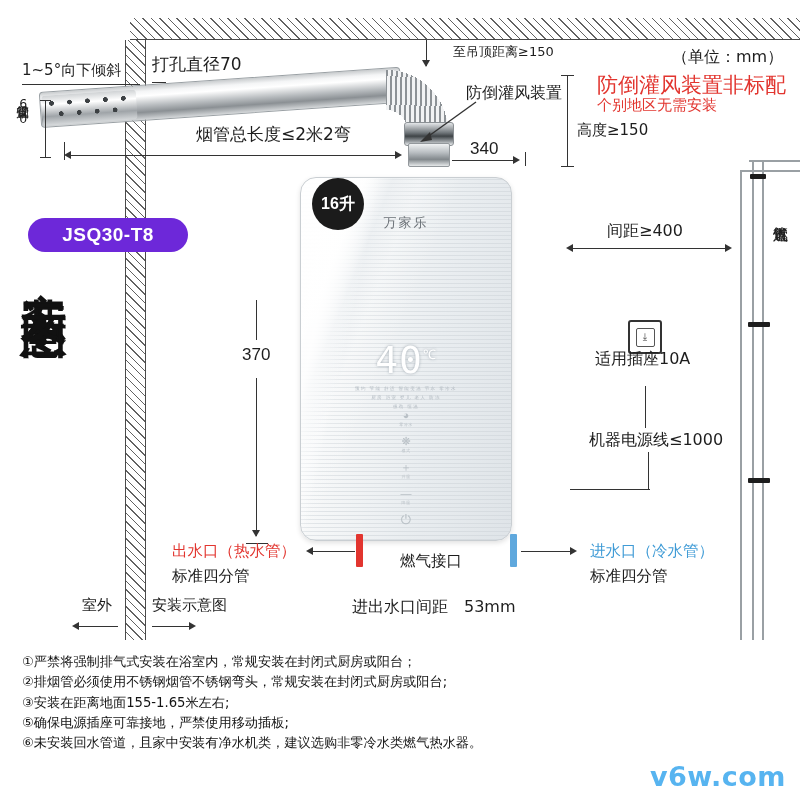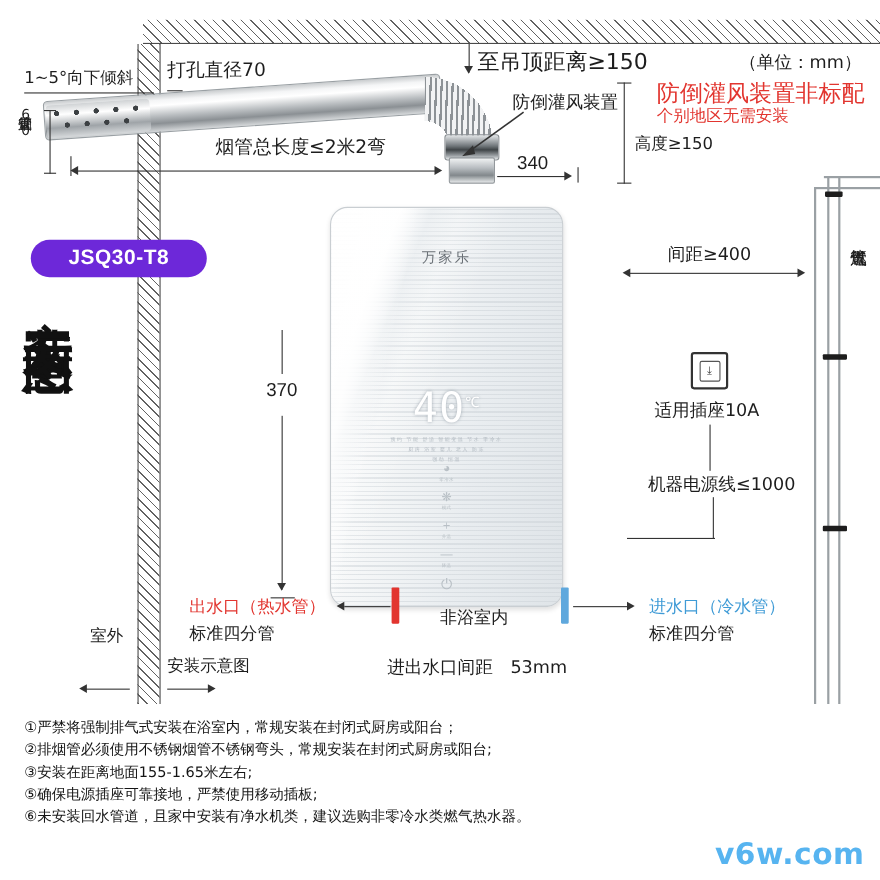--- a/index.html
+++ b/index.html
@@ -36,21 +36,21 @@
   
   .pill{position:absolute;background:#6d28d9;color:#fff;border-radius:999px;
         display:flex;align-items:center;justify-content:center;
         font-weight:bold;letter-spacing:.5px;}
 
   
   .big-title{position:absolute;left:20px;top:255px;font-size:46px;font-weight:bold;
      letter-spacing:6px;color:#111;line-height:1.06;}
 
   
-  .heater{position:absolute;left:300px;top:188px;width:210px;height:362px;
+  .heater{position:absolute;left:300px;top:177px;width:210px;height:362px;
      border-radius:16px;border:1px solid #c9ced2;
      background:
        linear-gradient(112deg, rgba(255,255,255,.95) 0 18%, rgba(232,236,239,.55) 26%, rgba(255,255,255,.2) 34%, rgba(255,255,255,0) 46%),
        repeating-linear-gradient(0deg, rgba(205,211,216,.55) 0px, rgba(205,211,216,.55) 1px, rgba(255,255,255,0) 1px, rgba(255,255,255,0) 4px),
        linear-gradient(100deg,#ffffff 0%,#f4f6f7 32%,#e9edf0 62%,#dfe4e8 100%);
      box-shadow:0 2px 5px rgba(0,0,0,.12);overflow:hidden;}
   .heater:after{content:"";position:absolute;left:-30px;top:-40px;width:70px;height:460px;
      background:linear-gradient(90deg,rgba(255,255,255,0),rgba(255,255,255,.85),rgba(255,255,255,0));
      transform:rotate(12deg);}
   .brand{position:absolute;left:0;right:0;top:36px;text-align:center;
@@ -151,21 +151,21 @@
 
   <div class="t cn" style="left:152px;top:55px;font-size:17px;">打孔直径70</div>
   <div class="hline" style="left:152px;top:82px;width:14px;"></div>
 
   <div class="t cn" style="left:196px;top:125px;font-size:17px;">烟管总长度≤2米2弯</div>
   <div class="hline" style="left:70px;top:155px;width:330px;"></div>
   <div class="arrow-l" style="left:64px;top:151px;"></div>
   <div class="arrow-r" style="left:395px;top:151px;"></div>
   <div class="tick" style="left:64px;top:142px;width:1.3px;height:18px;"></div>
 
-  <div class="t cn" style="left:434px;top:45px;font-size:20px;">至吊顶距离≥150</div>
+  <div class="t cn" style="left:453px;top:45px;font-size:13px;">至吊顶距离≥150</div>
   <div class="vline" style="left:426px;top:40px;height:26px;"></div>
   <div class="arrow-d" style="left:422px;top:60px;"></div>
 
   <div class="t cn" style="left:466px;top:84px;font-size:16px;">防倒灌风装置</div>
   <div class="t" style="left:470px;top:140px;font-size:17px;">340</div>
   <svg style="position:absolute;left:418px;top:100px;width:60px;height:42px;" viewBox="0 0 60 42">
     <line x1="58" y1="2" x2="8" y2="38" stroke="#333" stroke-width="1.4"></line>
     <polygon points="2,42 12,32 14,40" fill="#333"></polygon>
   </svg>
   <div class="hline" style="left:452px;top:160px;width:66px;"></div>
@@ -207,61 +207,62 @@
       </div>
       <div class="ctrl">
         <div class="g">—</div>
         <div class="cap">降温</div>
       </div>
       <div class="ctrl">
         <div class="g" style="font-size:13px;">⏻</div>
       </div>
     </div>
   </div>
+  <div class="badge16" style="left:312px;top:178px;">16升</div>
 
   <div class="vline" style="left:256px;top:300px;height:40px;"></div>
   <div class="t" style="left:242px;top:346px;font-size:17px;">370</div>
   <div class="vline" style="left:256px;top:378px;height:158px;"></div>
   <div class="arrow-d" style="left:252px;top:530px;"></div>
   <div class="tick" style="left:246px;top:543px;width:22px;height:1.3px;"></div>
 
   <div class="conn hot" style="left:356px;top:534px;"></div>
   <div class="conn cold" style="left:510px;top:534px;"></div>
 
   <div class="t cn red" style="left:172px;top:543px;font-size:15.5px;">出水口（热水管）</div>
   <div class="hline" style="left:313px;top:551px;width:42px;"></div>
   <div class="arrow-l" style="left:306px;top:547px;"></div>
   <div class="t cn" style="left:172px;top:568px;font-size:15.5px;">标准四分管</div>
 
-  <div class="t cn" style="left:400px;top:553px;font-size:15.5px;">非浴室内</div>
+  <div class="t cn" style="left:400px;top:553px;font-size:15.5px;">燃气接口</div>
 
   <div class="hline" style="left:521px;top:551px;width:54px;"></div>
   <div class="arrow-r" style="left:570px;top:547px;"></div>
   <div class="t cn blue" style="left:590px;top:543px;font-size:15.5px;">进水口（冷水管）</div>
   <div class="t cn" style="left:590px;top:568px;font-size:15.5px;">标准四分管</div>
 
   <div class="t cn" style="left:352px;top:598px;font-size:16px;">进出水口间距　53mm</div>
 
-  <div class="t cn" style="left:82px;top:570px;font-size:15px;">室外</div>
+  <div class="t cn" style="left:82px;top:597px;font-size:15px;">室外</div>
   <div class="hline" style="left:78px;top:626px;width:40px;"></div>
   <div class="arrow-l" style="left:72px;top:622px;"></div>
 
   <div class="t cn" style="left:152px;top:597px;font-size:15px;">安装示意图</div>
   <div class="hline" style="left:152px;top:626px;width:42px;"></div>
   <div class="arrow-r" style="left:189px;top:622px;"></div>
 
   <div class="t cn" style="left:607px;top:222px;font-size:16px;">间距≥400</div>
   <div class="hline" style="left:572px;top:248px;width:158px;"></div>
   <div class="arrow-l" style="left:566px;top:244px;"></div>
   <div class="arrow-r" style="left:725px;top:244px;"></div>
 
   <div class="socket" style="left:628px;top:320px;">
     <div class="inner">⤓</div>
   </div>
-  <div class="t cn" style="left:595px;top:364px;font-size:16px;">适用插座10A</div>
+  <div class="t cn" style="left:595px;top:350px;font-size:16px;">适用插座10A</div>
   <div class="vline" style="left:645px;top:386px;height:42px;"></div>
   <div class="t cn" style="left:589px;top:431px;font-size:16px;">机器电源线≤1000</div>
   <div class="vline" style="left:648px;top:452px;height:38px;"></div>
   <div class="hline" style="left:570px;top:489px;width:80px;"></div>
 
   <div class="gas-pipe" style="left:752px;top:160px;width:1.6px;height:480px;"></div>
   <div class="gas-pipe" style="left:762px;top:160px;width:1.6px;height:480px;"></div>
   <div class="gas-pipe" style="left:740px;top:170px;width:1.6px;height:470px;"></div>
   <div class="gas-pipe" style="left:740px;top:170px;width:60px;height:1.6px;"></div>
   <div class="gas-pipe" style="left:749px;top:160px;width:51px;height:1.6px;"></div>

